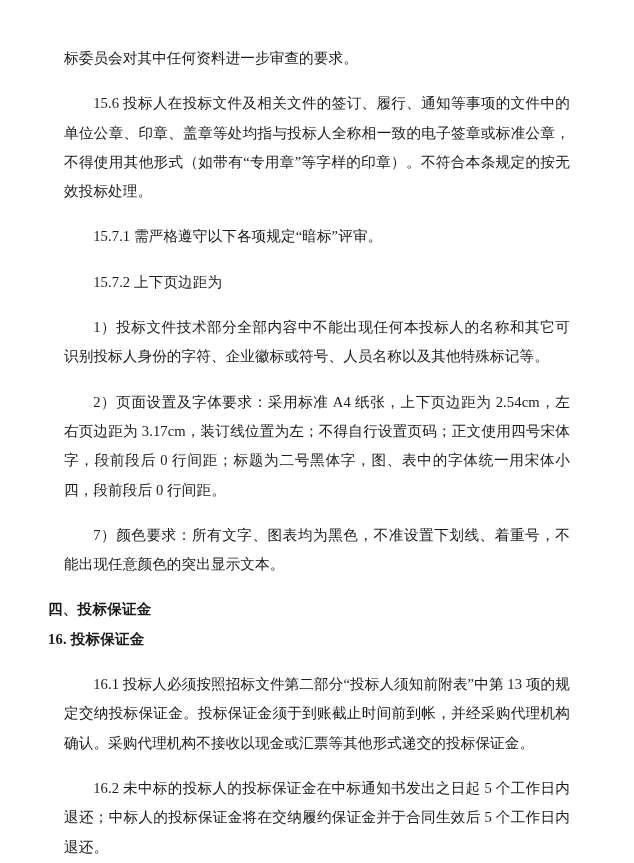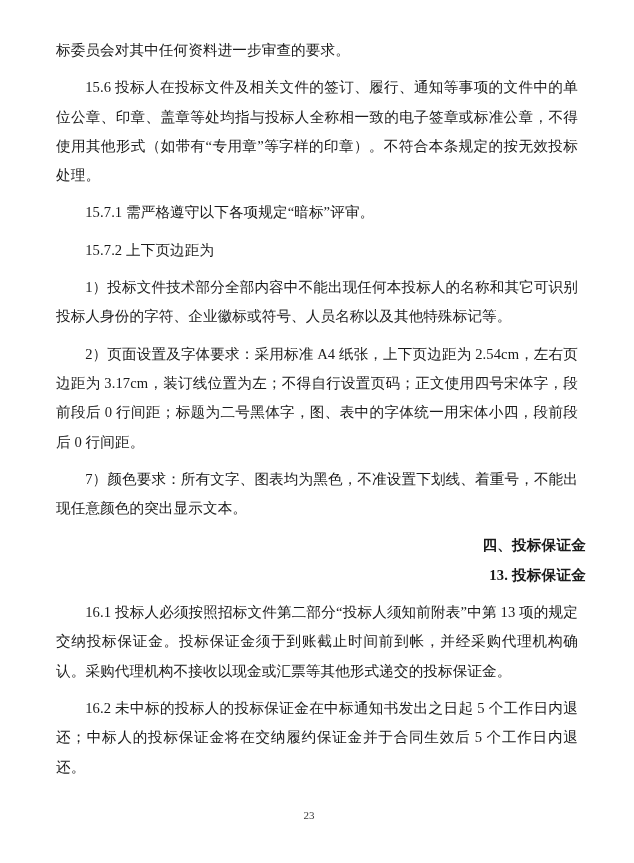--- a/index.html
+++ b/index.html
@@ -24,21 +24,21 @@
     box-sizing: border-box;
     padding: 28px 48px 0 48px;
   }
 
   .doc-body {
     width: 538px;
   }
 
   
   p.para {
-    margin: 8px;
+    margin: 16px;
     font-size: 14.6px;
     line-height: 29.3px;
     text-align: justify;
     text-justify: inter-ideograph;
     text-indent: 2em;
     letter-spacing: 0.1px;
     word-break: break-all;
   }
 
   p.para.no-indent {
@@ -50,21 +50,21 @@
     font-weight: normal;
   }
 
   
   p.heading {
     margin: 0;
     font-size: 14.6px;
     line-height: 29.3px;
     font-weight: bold;
     text-indent: 0;
-    text-align: right;
+    text-align: left;
     letter-spacing: 0.2px;
   }
 
   span.b { font-weight: bold; }
   span.n { font-weight: normal; }
 
   
   .page-number {
     position: absolute;
     left: 0;
@@ -96,21 +96,21 @@
     <p class="para">1）投标文件技术部分全部内容中不能出现任何本投标人的名称和其它可识别投标人身份的字符、企业徽标或符号、人员名称以及其他特殊标记等。</p>
 
     <p class="para">2）页面设置及字体要求：采用标准 A4 纸张，上下页边距为 2.54cm，左右页边距为 3.17cm，装订线位置为左；不得自行设置页码；正文使用四号宋体字，段前段后 0 行间距；标题为二号黑体字，图、表中的字体统一用宋体小四，段前段后 0 行间距。</p>
 
     <p class="para">7）颜色要求：所有文字、图表均为黑色，不准设置下划线、着重号，不能出现任意颜色的突出显示文本。</p>
 
 
 
     <p class="heading">四、投标保证金</p>
 
-    <p class="heading">13. 投标保证金</p>
+    <p class="heading">16. 投标保证金</p>
 
     <p class="para">16.1 投标人必须按照招标文件第二部分“投标人须知前附表”中第 13 项的规定交纳投标保证金。投标保证金须于到账截止时间前到帐，并经采购代理机构确认。采购代理机构不接收以现金或汇票等其他形式递交的投标保证金。</p>
 
     <p class="para">16.2 未中标的投标人的投标保证金在中标通知书发出之日起 5 个工作日内退还；中标人的投标保证金将在交纳履约保证金并于合同生效后 5 个工作日内退还。</p>
 
   </div>
 
   <div class="page-number">23</div>
 
 </div>

